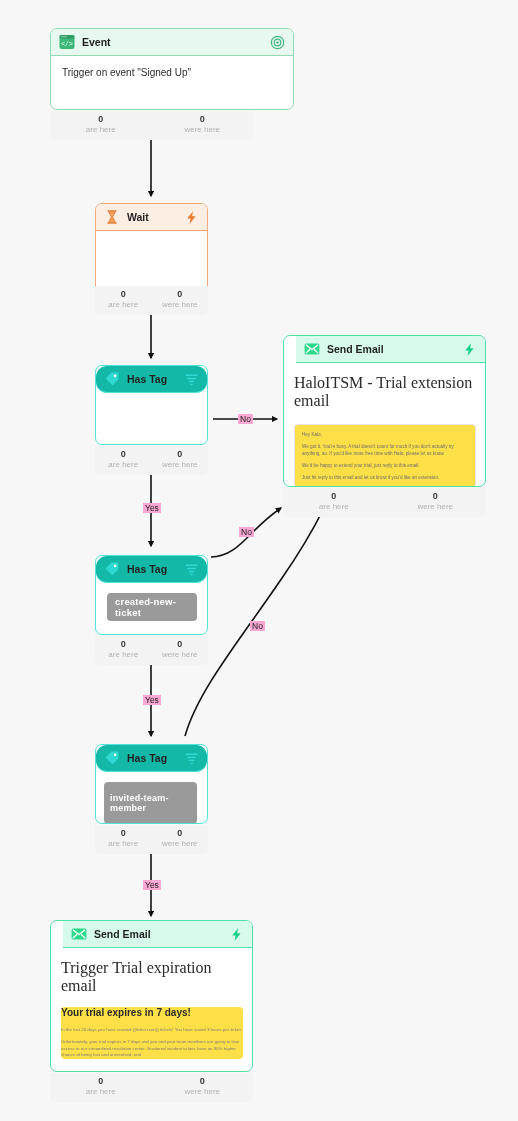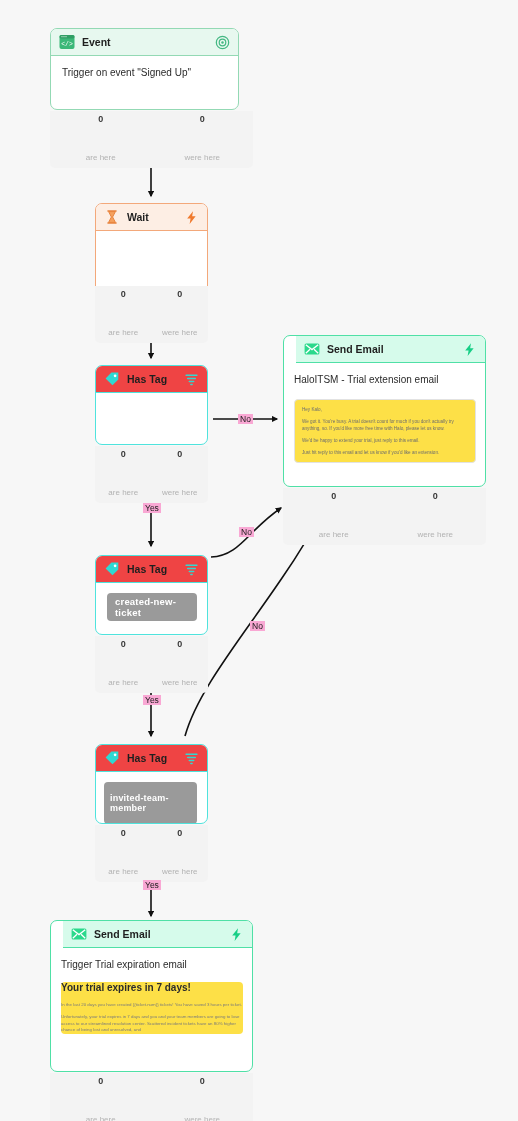--- a/index.html
+++ b/index.html
@@ -42,45 +42,45 @@
   .hdr-right { width: 15px; height: 15px; flex: 0 0 15px; display: block; }
   .node-body { padding: 10px 10px 10px 11px; }
   .body-line { font-size: 10px; color: #2b2b2b; line-height: 1.35; }
 
   
   .n-event  { border-color: #93d9b4; }
   .n-event  .node-header { background: #e7f8ef; border-bottom-color: #93d9b4; }
   .n-wait   { border-color: #f3a87a; }
   .n-wait   .node-header { background: #fdeee4; border-bottom-color: #f3a87a; }
   .n-tag    { border-color: #4fe3dd; }
-  .n-tag    .node-header { background: #ef4444; border-bottom-color: #4fe3dd; }
+  .n-tag    .node-header { background: #14b8a6; border-bottom-color: #4fe3dd; border-radius: 11px; }
   .n-email  { border-color: #4fe0a6; }
   .n-email  .node-header { background: #d6fbeb; border-bottom-color: #4fe0a6; margin-left: 12px; }
 
   
   .tag-pill {
     display: inline-block;
     background: #9a9a9a; color: #ffffff;
     font-size: 9.5px; font-weight: bold;
     padding: 3px 8px; border-radius: 4px;
     letter-spacing: .2px;
   }
 
   
   .counters {
     position: absolute; z-index: 2;
     display: flex; background: #f3f3f3;
     border-radius: 0 0 5px 5px;
   }
   .counter { flex: 1 1 50%; text-align: center; padding: 3px 0 5px; }
   .counter-num { font-size: 9px; font-weight: bold; color: #3a3a3a; line-height: 1.25; }
-  .counter-lbl { font-size: 8px; color: #b2b2b2; line-height: 1.2; margin-top: 28px; }
+  .counter-lbl { font-size: 8px; color: #b2b2b2; line-height: 1.2; }
 
   
-  .email-subject { font-size: 10px; color: #2b2b2b; padding: 2px 0 0; }
+  .email-subject { font-size: 16px; color: #2b2b2b; padding: 2px 0 0; font-family: Liberation Serif, serif; }
   .email-preview {
     margin-top: 14px; border: 1px solid #e2e2e2; border-radius: 4px;
     padding: 7px 7px 6px; background: #fde047;
   }
   .email-head { font-size: 10px; font-weight: bold; color: #2b2b2b; margin-bottom: 9px; }
   .email-p { font-size: 4.6px; color: #6d6d6d; line-height: 1.5; margin-bottom: 5px; }
   .email-p:last-child { margin-bottom: 0; }
   .email-p-sm { font-size: 4.4px; color: #7a7a7a; line-height: 1.45; margin-bottom: 6px; }
 </style>
 </head>
@@ -112,21 +112,21 @@
     <path class="edge-path" d="M151,850 L151,916" marker-end="url(#arw)"></path>
   </svg>
 
   <div class="edge-label" style="left:238px; top:414px;">No</div>
   <div class="edge-label" style="left:143px; top:503px;">Yes</div>
   <div class="edge-label" style="left:239px; top:527px;">No</div>
   <div class="edge-label" style="left:143px; top:695px;">Yes</div>
   <div class="edge-label" style="left:250px; top:621px;">No</div>
   <div class="edge-label" style="left:143px; top:880px;">Yes</div>
 
-  <div class="node n-event" style="left:50px; top:28px; width:189px; height:82px;">
+  <div class="node n-event" style="left:50px; top:28px; width:244px; height:82px;">
     <div class="node-header">
       <svg class="hdr-icon" viewBox="0 0 16 16">
         <rect x="0.5" y="1" width="15" height="14" rx="2" fill="#3bb878"></rect>
         <rect x="0.5" y="1" width="15" height="3.4" rx="1.6" fill="#2f9e64"></rect>
         <circle cx="3" cy="2.7" r="0.6" fill="#d8f3e4"></circle>
         <circle cx="5" cy="2.7" r="0.6" fill="#d8f3e4"></circle>
         <circle cx="7" cy="2.7" r="0.6" fill="#d8f3e4"></circle>
         <text x="8" y="12.3" font-size="6.4" fill="#ffffff" text-anchor="middle" font-family="'Liberation Mono', monospace">&lt;/&gt;</text>
       </svg>
       <span class="hdr-title">Event</span>

